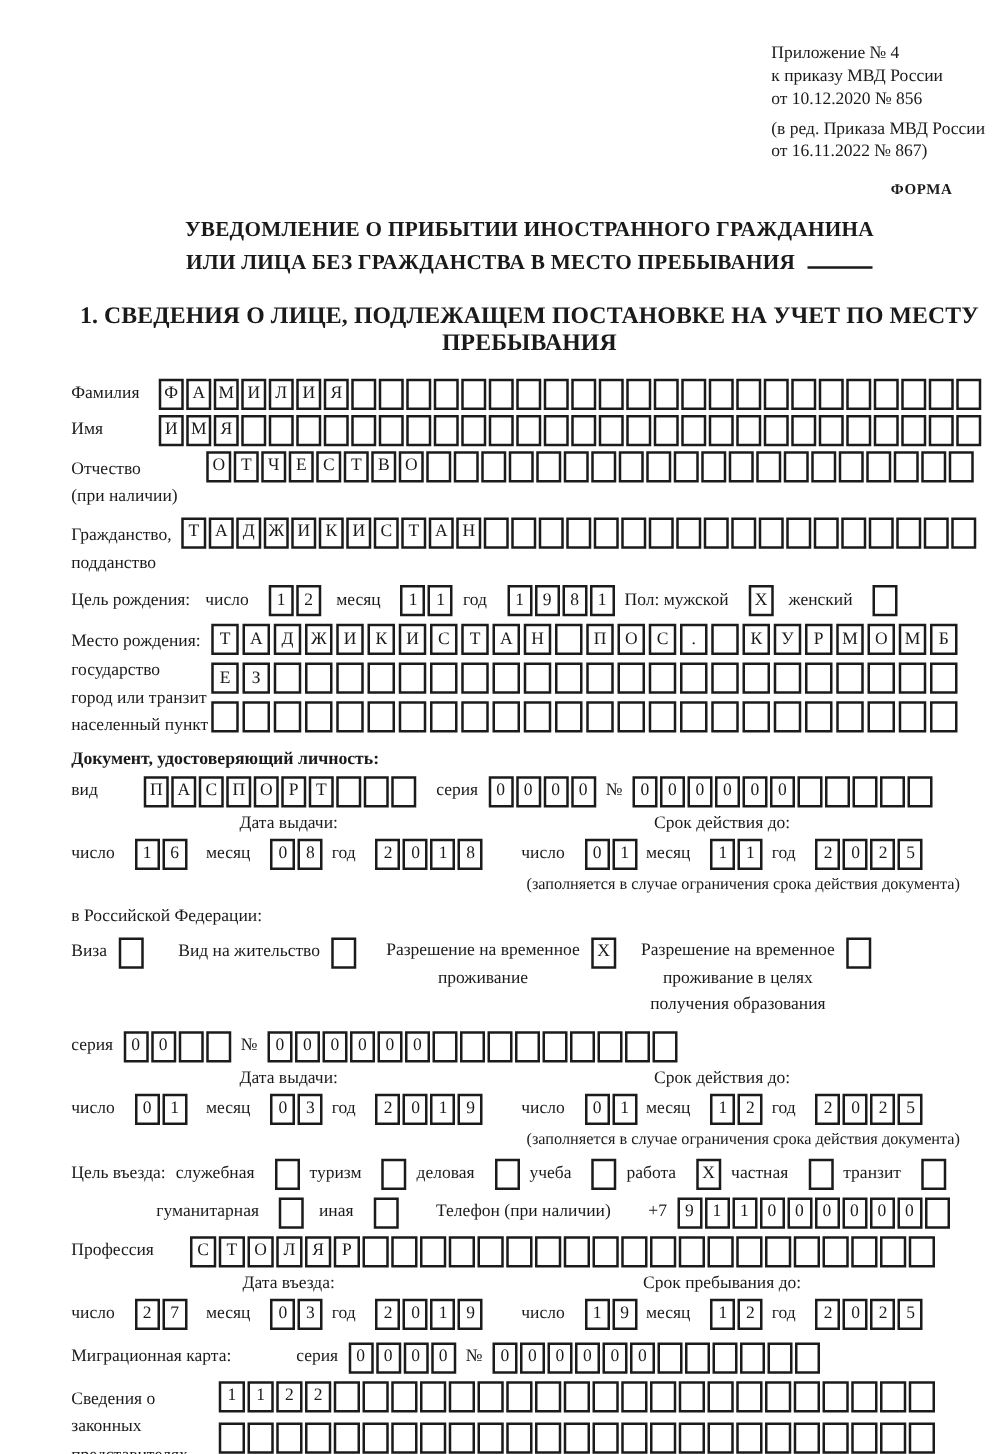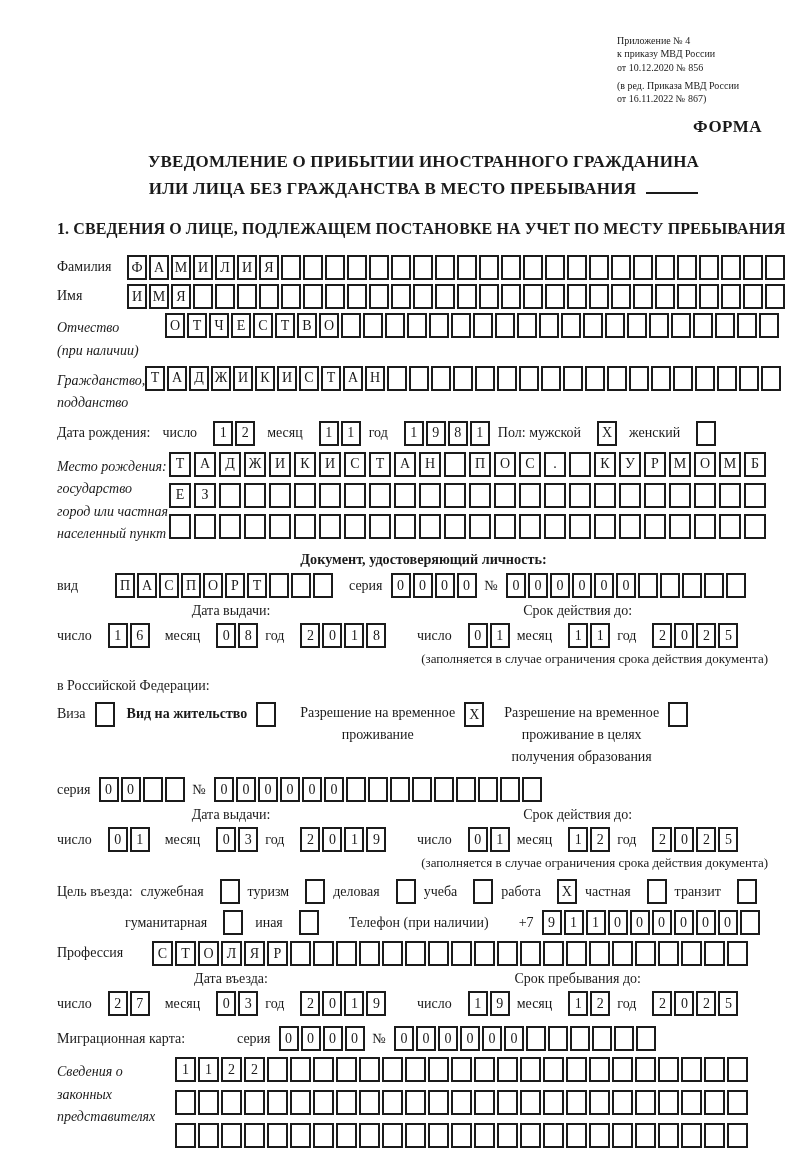--- a/index.html
+++ b/index.html
@@ -2,49 +2,49 @@
 <html><head>
 <meta charset="utf-8">
 <style>
   html,body{margin:0;padding:0;background:#ffffff;}
   .page{
     width:800px;min-height:1163px;box-sizing:border-box;background:#ffffff;color:#1a1a1a;
     font-family:"Liberation Serif","DejaVu Serif",serif;font-size:14px;
     padding:34px 10px 20px 57px;overflow:hidden;position:relative;
   }
   
-  .ref{margin-left:560px;font-size:10px;line-height:1.33;}
+  .ref{margin-left:560px;font-size:14px;line-height:1.33;}
   .ref .l{white-space:nowrap;}
   .ref .part2{margin-top:5px;}
-  .forma{font-weight:bold;font-size:17px;text-align:right;padding-right:28px;margin-top:12px;letter-spacing:.5px;}
+  .forma{font-weight:bold;font-size:12px;text-align:right;padding-right:28px;margin-top:12px;letter-spacing:.5px;}
   .title{text-align:center;font-weight:bold;font-size:17px;line-height:1.55;margin-top:12px;letter-spacing:.2px;}
   .blank-line{display:inline-block;width:52px;border-bottom:2px solid #1a1a1a;height:14px;margin-left:10px;}
-  .sec{font-weight:bold;font-size:16px;text-align:left;margin-top:18px;margin-bottom:17px;letter-spacing:.1px;}
+  .sec{font-weight:bold;font-size:19px;text-align:center;margin-top:18px;margin-bottom:17px;letter-spacing:.1px;}
 
   
   .row{display:flex;align-items:flex-start;margin-bottom:4px;}
   .inline{align-items:center;}
   .lbl{padding-top:4px;flex:0 0 auto;}
   .stack{line-height:1.6;}
-  .stack span{display:block;font-style:italic;}
+  .stack span{display:block;}
   .w70{width:70px;} .w88{width:88px;} .w108{width:108px;} .w112{width:112px;}
   .w95{width:95px;} .w118{width:118px;} .w160{width:160px;}
 
   .cells{display:flex;gap:2px;flex:0 0 auto;}
   .cell{box-sizing:border-box;flex:0 0 auto;width:20px;height:25px;border:2px solid #1b1b1b;
         display:flex;align-items:center;justify-content:center;font-size:14px;background:#fff;}
   .wide{gap:3px;} .wide .cell{width:22px;}
   .mid{gap:2px;} .mid .cell{width:21px;}
   .vgap{display:flex;flex-direction:column;gap:6px;}
 
   .dg{display:flex;align-items:center;gap:16px;flex:0 0 auto;}
   .ml8{margin-left:8px;} .ml12{margin-left:12px;} .ml16{margin-left:16px;}
-  .ml20{margin-left:20px;} .ml24{margin-left:24px;} .ml28{margin-left:12px;font-weight:bold;} .ml30{margin-left:30px;}
-
-  .center-head{text-align:center;font-weight:bold;font-size:14.2px;margin:6px 0 5px;}
+  .ml20{margin-left:20px;} .ml24{margin-left:24px;} .ml28{margin-left:28px;} .ml30{margin-left:30px;}
+
+  .center-head{text-align:left;font-weight:bold;font-size:14.2px;margin:6px 0 5px;}
 
   .dp{display:flex;margin-top:5px;}
   .dp-col{display:flex;flex-direction:column;}
   .dp-left{width:348px;}
   .dp-head{text-align:center;margin-bottom:4px;}
   .dp-row{display:flex;align-items:center;gap:7px;}
   .note-r{text-align:right;font-size:13px;margin:3px 22px 8px 0;}
 
   .plain{margin:3px 0;line-height:1.5;}
 
@@ -222,21 +222,21 @@
         <span class="cell"></span>
         <span class="cell"></span>
         <span class="cell"></span>
         <span class="cell"></span>
         <span class="cell"></span>
         <span class="cell"></span>
       </div>
   </div>
 
   <div class="row inline" style="margin-top:6px;margin-bottom:6px;">
-    <span>Дата рождения:</span>
+    <span>Цель рождения:</span>
     <span class="dg ml12">
         <span>число</span>
       <span class="cells">
           <span class="cell">1</span>
           <span class="cell">2</span>
         </span>
       </span>
     <span class="dg ml12">
         <span>месяц</span>
       <span class="cells">
@@ -264,21 +264,21 @@
       <span class="cells">
           <span class="cell"></span>
         </span>
       </span>
   </div>
 
   <div class="row">
     <div class="lbl w112 stack">
       <span>Место рождения:</span>
       <span>государство</span>
-      <span>город или частная</span>
+      <span>город или транзит</span>
       <span>населенный пункт</span>
     </div>
     <div class="vgap">
       <div class="cells wide">
           <span class="cell">Т</span>
           <span class="cell">А</span>
           <span class="cell">Д</span>
           <span class="cell">Ж</span>
           <span class="cell">И</span>
           <span class="cell">К</span>

